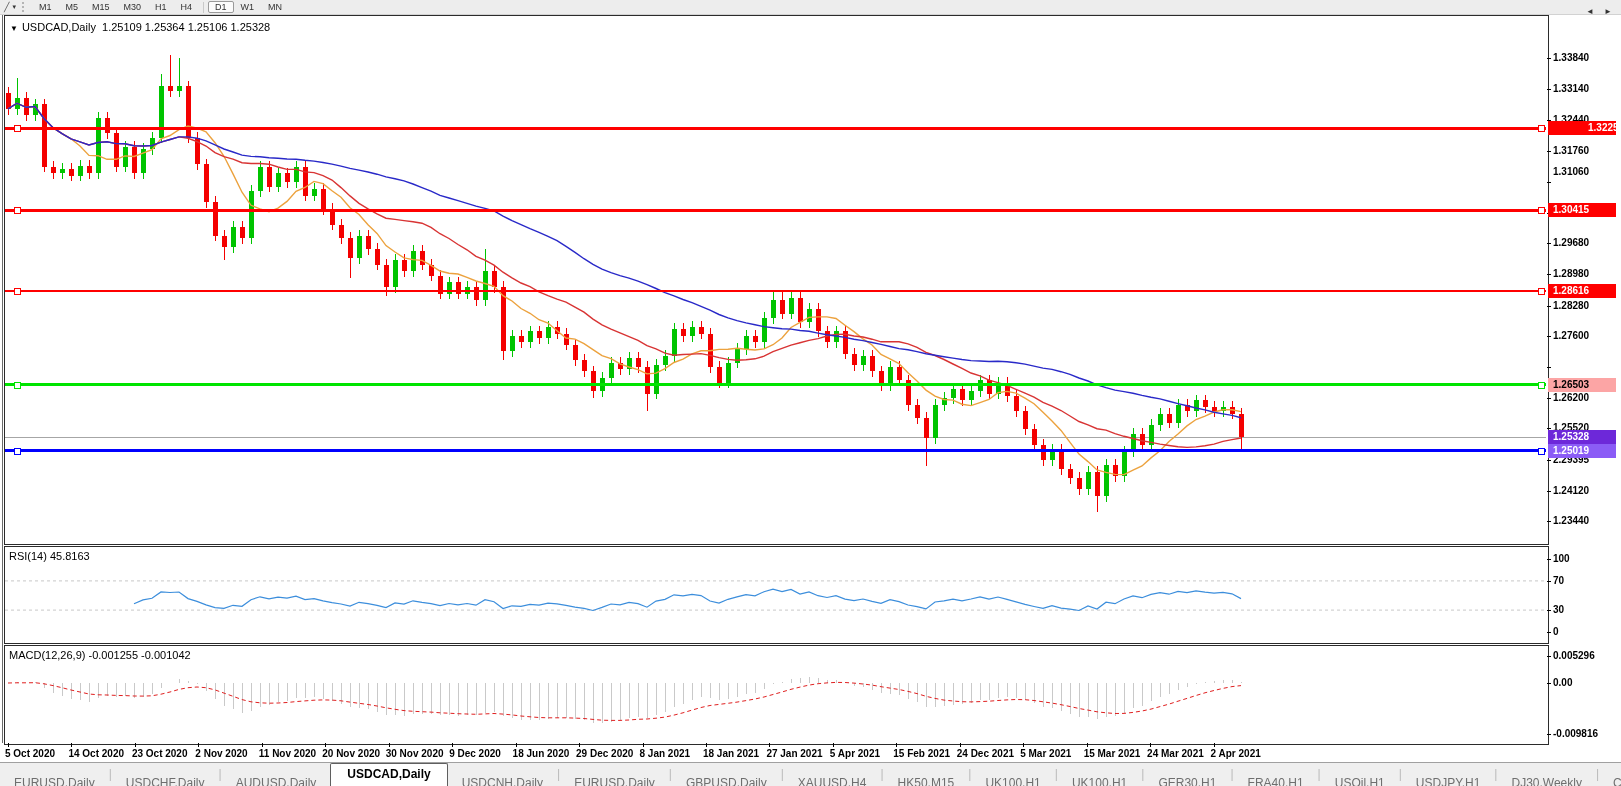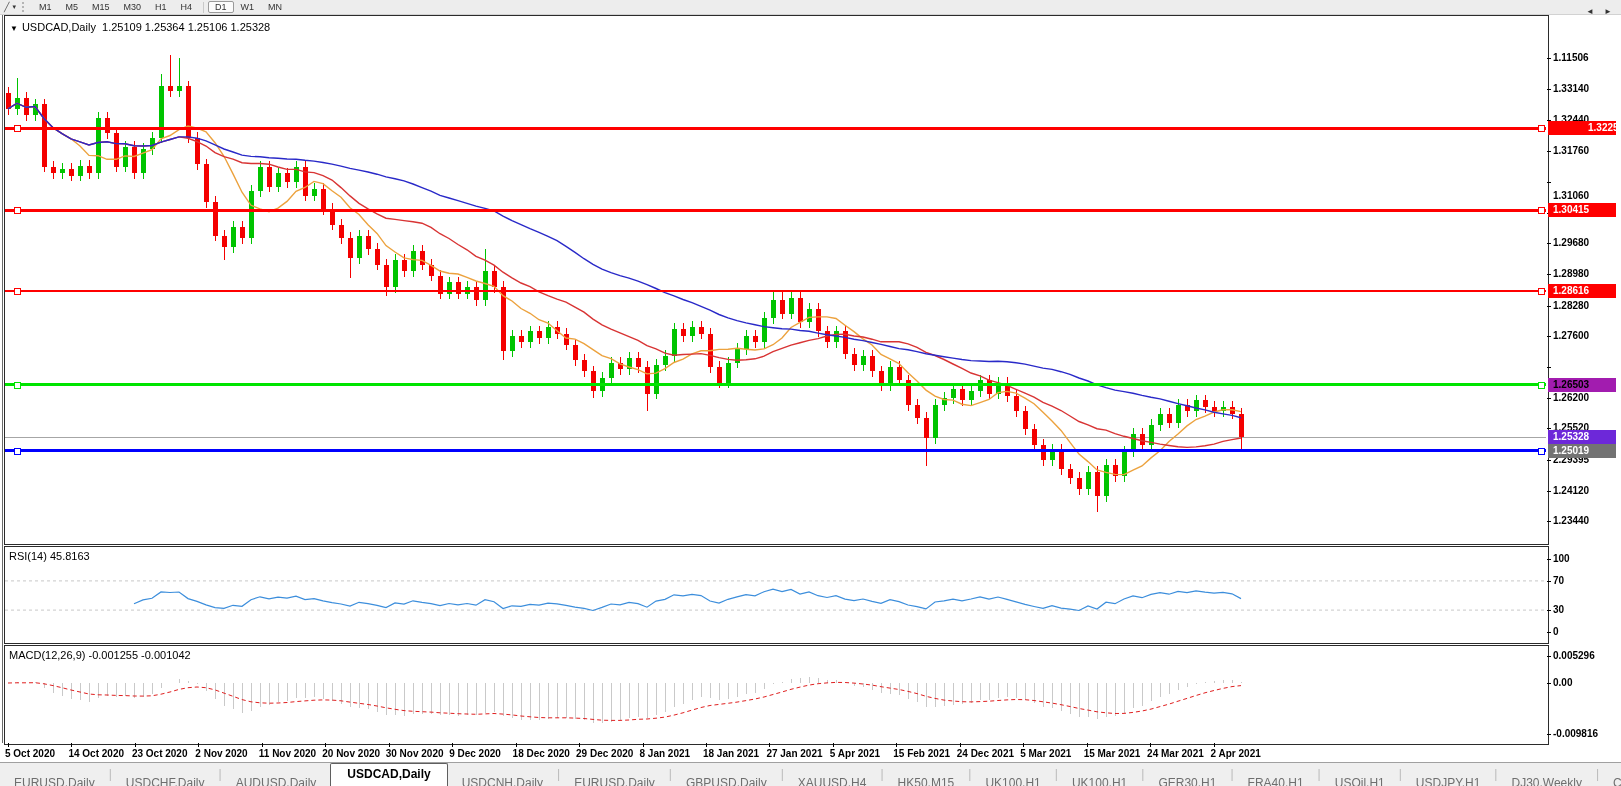--- a/index.html
+++ b/index.html
@@ -515,29 +515,29 @@
         <line x1="1227.5" y1="37" x2="1227.5" y2="33.579976285740145" stroke="#C9C9C9" stroke-width="1"></line>
         <line x1="1236.5" y1="37" x2="1236.5" y2="35.53674471102089" stroke="#C9C9C9" stroke-width="1"></line>
       </g>
       <polyline points="3,37.0 12,36.8 21,36.8 30,36.7 39,37.8 48,39.6 57,41.7 66,44.0 75,46.0 84,48.0 93,48.8 102,49.0 111,49.4 120,49.6 129,50.0 138,50.1 147,49.8 156,48.2 165,46.0 174,43.4 183,41.7 192,41.0 201,41.7 210,43.9 219,47.1 228,50.3 237,53.6 246,55.8 255,56.8 264,57.2 273,57.0 282,56.5 291,55.6 300,54.9 309,54.2 318,53.9 327,54.1 336,54.8 345,56.1 354,57.3 363,58.5 372,60.0 381,61.8 390,63.3 399,64.6 408,65.3 417,65.7 426,66.1 435,66.8 444,67.2 453,67.7 462,68.0 471,68.3 480,67.9 489,67.5 498,68.1 507,68.9 516,70.0 525,70.8 534,71.5 543,71.8 552,71.8 561,71.8 570,72.1 579,72.5 588,73.4 597,74.2 606,74.4 615,74.4 624,74.0 633,73.3 642,73.0 651,72.2 660,71.1 669,69.1 678,66.8 687,64.1 696,61.5 705,59.5 714,58.4 723,57.3 732,56.1 741,54.6 750,53.0 759,51.0 768,48.5 777,46.0 786,43.3 795,41.1 804,39.1 813,37.7 822,36.9 831,36.4 840,36.5 849,37.1 858,38.0 867,39.1 876,40.7 885,42.1 894,43.5 903,45.4 912,47.6 921,50.3 930,52.4 939,54.1 948,55.0 957,55.7 966,55.9 975,55.6 984,55.2 993,54.5 1002,53.9 1011,53.5 1020,53.7 1029,54.5 1038,55.8 1047,57.1 1056,58.7 1065,60.5 1074,62.5 1083,64.1 1092,65.8 1101,66.8 1110,67.5 1119,67.4 1128,66.4 1137,65.0 1146,63.1 1155,60.6 1164,58.1 1173,55.2 1182,52.4 1191,49.5 1200,46.8 1209,44.5 1218,42.4 1227,40.6 1236,39.6" fill="none" stroke="#E02020" stroke-width="1" stroke-dasharray="4 3"></polyline>
     </svg>
 </div>
 <div class="ind-label" id="macd-label">MACD(12,26,9) -0.001255 -0.001042</div>
 
 <div id="overlays">
     <div class="tickmark" style="top: 58px;"></div>
-    <div class="axis-label" style="top: 52px;">1.11506</div>
+    <div class="axis-label" style="top: 52px;">1.33840</div>
     <div class="tickmark" style="top: 89.1633px;"></div>
     <div class="axis-label" style="top: 83.1633px;">1.33140</div>
     <div class="tickmark" style="top: 120.327px;"></div>
     <div class="axis-label" style="top: 114.327px;">1.32440</div>
     <div class="tickmark" style="top: 150.6px;"></div>
     <div class="axis-label" style="top: 144.6px;">1.31760</div>
     <div class="tickmark" style="top: 181.763px;"></div>
-    <div class="axis-label" style="top: 190px; text-align: center;">1.31060</div>
+    <div class="axis-label" style="top: 166px; text-align: center;">1.31060</div>
     <div class="tickmark" style="top: 212.926px;"></div>
     <div class="axis-label" style="top: 206.926px;">1.30360</div>
     <div class="tickmark" style="top: 243.199px;"></div>
     <div class="axis-label" style="top: 237.199px;">1.29680</div>
     <div class="tickmark" style="top: 274.362px;"></div>
     <div class="axis-label" style="top: 268.362px;">1.28980</div>
     <div class="tickmark" style="top: 305.526px;"></div>
     <div class="axis-label" style="top: 299.526px;">1.28280</div>
     <div class="tickmark" style="top: 335.799px;"></div>
     <div class="axis-label" style="top: 329.799px;">1.27600</div>
@@ -571,43 +571,43 @@
     <div class="anchor" style="left: 1538px; top: 125.429px; border-color: rgb(255, 0, 0);"></div>
     <div class="badge" style="top: 121.429px; background: rgb(255, 0, 0); color: rgb(255, 255, 255); padding-left: 40px;">1.32258</div>
     <div class="anchor" style="left: 14px; top: 207.478px; border-color: rgb(255, 0, 0);"></div>
     <div class="anchor" style="left: 1538px; top: 207.478px; border-color: rgb(255, 0, 0);"></div>
     <div class="badge" style="top: 203.478px; background: rgb(255, 0, 0); color: rgb(255, 255, 255);">1.30415</div>
     <div class="anchor" style="left: 14px; top: 287.567px; border-color: rgb(255, 0, 0);"></div>
     <div class="anchor" style="left: 1538px; top: 287.567px; border-color: rgb(255, 0, 0);"></div>
     <div class="badge" style="top: 283.567px; background: rgb(255, 0, 0); color: rgb(255, 255, 255);">1.28616</div>
     <div class="anchor" style="left: 14px; top: 381.636px; border-color: rgb(0, 228, 0);"></div>
     <div class="anchor" style="left: 1538px; top: 381.636px; border-color: rgb(0, 228, 0);"></div>
-    <div class="badge" style="top: 377.636px; background: #a21caf; color: rgb(0, 0, 0);">1.26503</div>
+    <div class="badge" style="top: 377.636px; background: #fca5a5; color: rgb(0, 0, 0);">1.26503</div>
     <div class="anchor" style="left: 14px; top: 447.702px; border-color: rgb(0, 0, 255);"></div>
     <div class="anchor" style="left: 1538px; top: 447.702px; border-color: rgb(0, 0, 255);"></div>
-    <div class="badge" style="top: 443.702px; background: #737373; color: rgb(255, 255, 255);">1.25019</div>
+    <div class="badge" style="top: 443.702px; background: #8b5cf6; color: rgb(255, 255, 255);">1.25019</div>
     <div class="badge" style="top: 429.946px; background: #6d28d9; color: rgb(255, 255, 255);">1.25328</div>
     <div class="dtick" style="left: 8px;"></div>
     <div class="dlabel" style="left: 5px;">5 Oct 2020</div>
     <div class="dtick" style="left: 71.45px;"></div>
     <div class="dlabel" style="left: 68.45px;">14 Oct 2020</div>
     <div class="dtick" style="left: 134.9px;"></div>
     <div class="dlabel" style="left: 131.9px;">23 Oct 2020</div>
     <div class="dtick" style="left: 198.35px;"></div>
     <div class="dlabel" style="left: 195.35px;">2 Nov 2020</div>
     <div class="dtick" style="left: 261.8px;"></div>
     <div class="dlabel" style="left: 258.8px;">11 Nov 2020</div>
     <div class="dtick" style="left: 325.25px;"></div>
     <div class="dlabel" style="left: 322.25px;">20 Nov 2020</div>
     <div class="dtick" style="left: 388.7px;"></div>
     <div class="dlabel" style="left: 385.7px;">30 Nov 2020</div>
     <div class="dtick" style="left: 452.15px;"></div>
     <div class="dlabel" style="left: 449.15px;">9 Dec 2020</div>
     <div class="dtick" style="left: 515.6px;"></div>
-    <div class="dlabel" style="left: 512.6px;">18 Dec 2020</div>
+    <div class="dlabel" style="left: 512.6px;">18 Jun 2020</div>
     <div class="dtick" style="left: 579.05px;"></div>
     <div class="dlabel" style="left: 576.05px;">29 Dec 2020</div>
     <div class="dtick" style="left: 642.5px;"></div>
     <div class="dlabel" style="left: 639.5px;">8 Jan 2021</div>
     <div class="dtick" style="left: 705.95px;"></div>
     <div class="dlabel" style="left: 702.95px;">18 Jan 2021</div>
     <div class="dtick" style="left: 769.4px;"></div>
     <div class="dlabel" style="left: 766.4px;">27 Jan 2021</div>
     <div class="dtick" style="left: 832.85px;"></div>
     <div class="dlabel" style="left: 829.85px;">5 Apr 2021</div>

